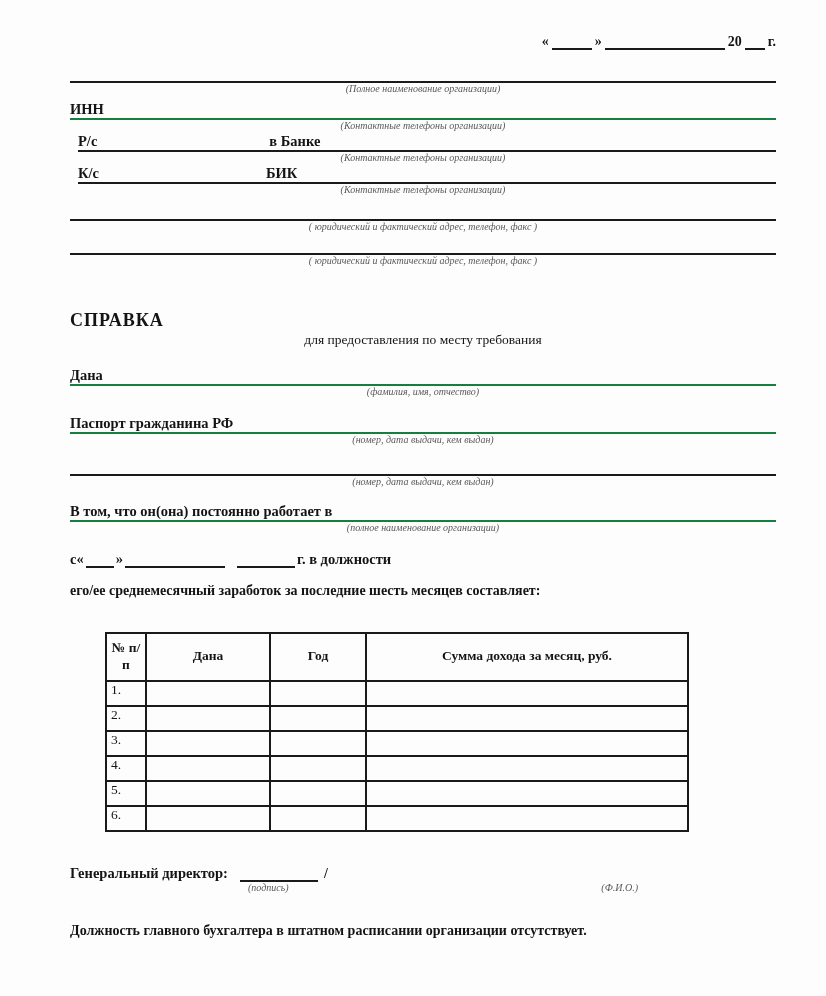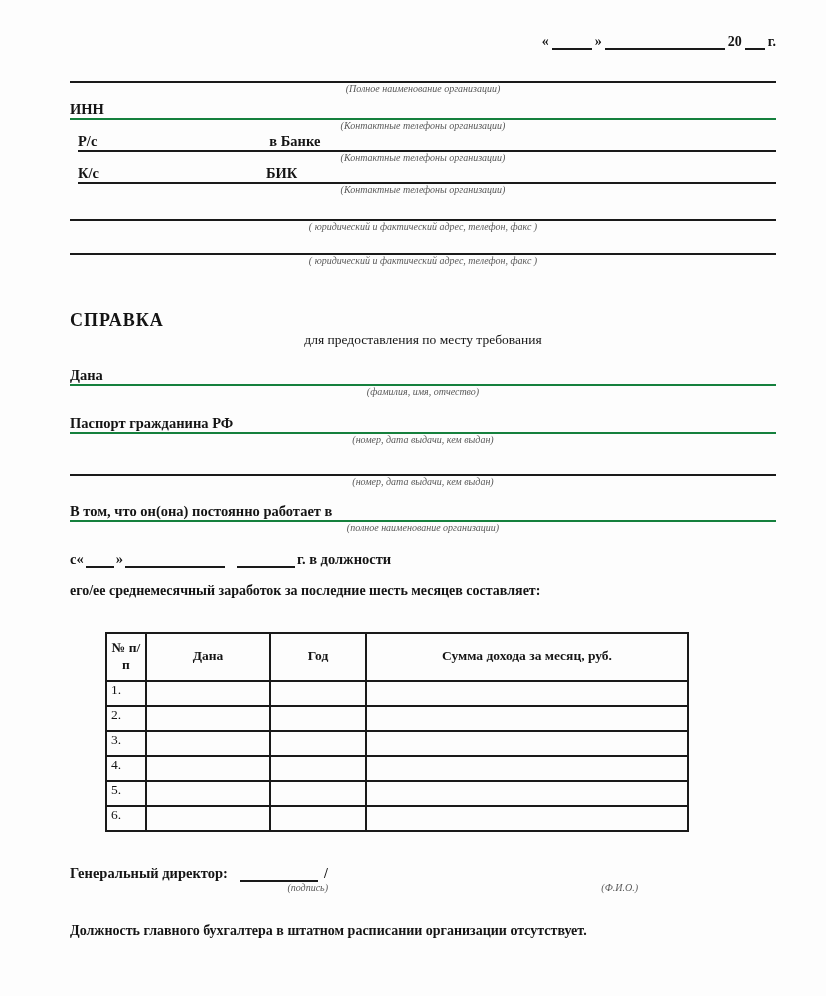--- a/index.html
+++ b/index.html
@@ -41,21 +41,21 @@
                     padding:6px 4px; height:44px; box-sizing:border-box; line-height:1.25; }
   table.income td { height:23px; font-size:13.5px; padding:0 4px; }
   td.num { text-align:left; vertical-align:top; padding:1px 2px 1px 6px; }
   col.c-num { width:40px; } col.c-month { width:124px; } col.c-year { width:96px; }
   col.c-sum { width:322px; }
   .director-row { margin-top:28px; height:22px; font-size:14.5px; }
   .director-row .lbl { margin-right:12px; }
   .slash { font-weight:bold; font-size:14px; padding:0 6px; }
   .sig-captions { display:flex; font-size:10px; font-style:italic; color:#595959;
                   height:13px; line-height:12px; }
-  .sig-cap-1 { margin-left:178px; width:80px; text-align:right; }
+  .sig-cap-1 { margin-left:178px; width:80px; text-align:left; }
   .sig-cap-2 { margin-left:200px; width:110px; text-align:right; }
   .note { margin-top:28px; font-weight:bold; font-size:14px; height:19px; }
   .stamp { margin-top:20px; margin-left:145px; font-weight:bold; font-size:14.5px;
            height:18px; letter-spacing:1px; }
 </style>
 </head>
 <body>
 
 <div class="page">
 

